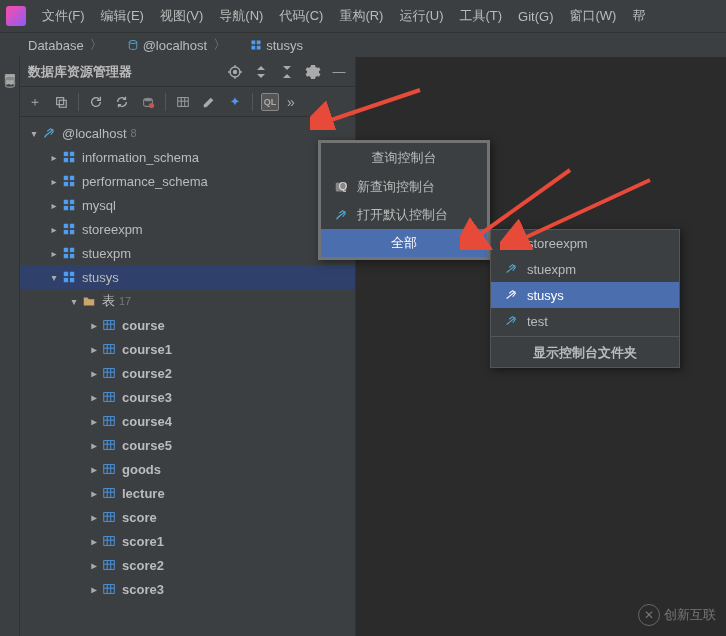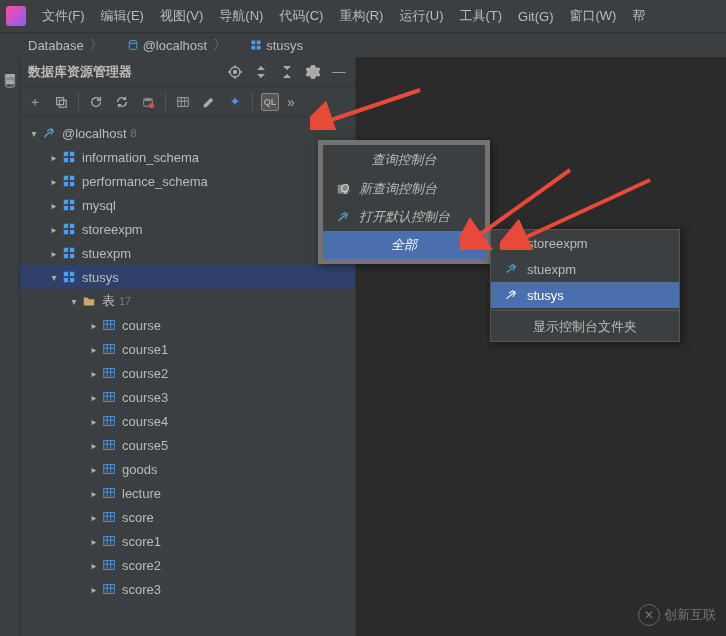--- a/index.html
+++ b/index.html
@@ -36,25 +36,25 @@
     .tree-row.selected { background: #2f416a; }
     .tree-arrow { width: 12px; display: inline-block; text-align: center; color: #aaa; font-size: 10px; }
     .tree-arrow.open::before { content: "▾"; }
     .tree-arrow.closed::before { content: "▸"; }
     .tree-icon { width: 18px; height: 16px; display: inline-flex; align-items: center; justify-content: center; margin-right: 4px; }
     .tree-label { color: #bbbbbb; }
     .tree-count { color: #787878; margin-left: 4px; font-size: 11px; }
     .ind-0 { padding-left: 8px; }
     .ind-1 { padding-left: 28px; }
     .ind-2 { padding-left: 48px; }
-    .ind-3 { padding-left: 68px; }
+    .ind-3 { padding-left: 68px; font-weight: bold; }
     
     .content { flex: 1; background: #2b2b2b; position: relative; }
     
-    .context-menu { position: absolute; background: #3c3f41; border: 5px solid #737373; box-shadow: 2px 2px 8px rgba(0,0,0,0.5); z-index: 10; font-style: italic; }
+    .context-menu { position: absolute; background: #3c3f41; border: 3px solid #737373; box-shadow: 2px 2px 8px rgba(0,0,0,0.5); z-index: 10; }
     .ctx-header { padding: 6px 40px; text-align: center; color: #bbb; }
     .ctx-item { padding: 5px 12px; display: flex; align-items: center; gap: 8px; cursor: pointer; position: relative; }
     .ctx-item.highlight { background: #4b6eaf; color: #fff; }
     .ctx-icon { width: 16px; height: 16px; display: flex; align-items: center; justify-content: center; }
     .ctx-sub-arrow { position: absolute; right: 8px; }
     .ctx-sep { height: 1px; background: #555; margin: 2px 0; }
     
     .submenu { position: absolute; left: 490px; top: 229px; width: 190px; background: #3c3f41; border: 1px solid #555; box-shadow: 2px 2px 8px rgba(0,0,0,0.5); z-index: 11; }
     .sub-item { padding: 5px 12px; display: flex; align-items: center; gap: 8px; cursor: pointer; }
     .sub-item.selected { background: #4b6eaf; color: #fff; }
@@ -456,22 +456,30 @@
       <span>stuexpm</span>
     </div>
   <div class="sub-item selected">
       <span class="ctx-icon" style="color:#fff">
         <svg viewBox="0 0 16 16" width="14" height="14" fill="none" stroke="currentColor" stroke-width="1.2">
           <path d="M3 12l10-8M6 6l4-3 3 3-3 4"></path>
         </svg>
       </span>
       <span>stusys</span>
     </div>
+  <div class="sub-item">
+      <span class="ctx-icon ic-conn">
+        <svg viewBox="0 0 16 16" width="14" height="14" fill="none" stroke="currentColor" stroke-width="1.2">
+          <path d="M3 12l10-8M6 6l4-3 3 3-3 4"></path>
+        </svg>
+      </span>
+      <span>test</span>
+    </div>
   <div class="ctx-sep"></div>
-  <div class="sub-item" style="justify-content:center;">
+  <div class="sub-item" style="justify-content:center;font-weight:bold;">
       <span style="width:100%; text-align:center;">显示控制台文件夹</span>
     </div>
 </div>
 
 <svg class="arrow-red" style="left:310px; top:80px;" width="120" height="50">
     <defs>
       <marker id="ah1" markerWidth="10" markerHeight="10" refX="2" refY="5" orient="auto">
         <polygon points="0,0 10,5 0,10" fill="#e84a3a"></polygon>
       </marker>
     </defs>

